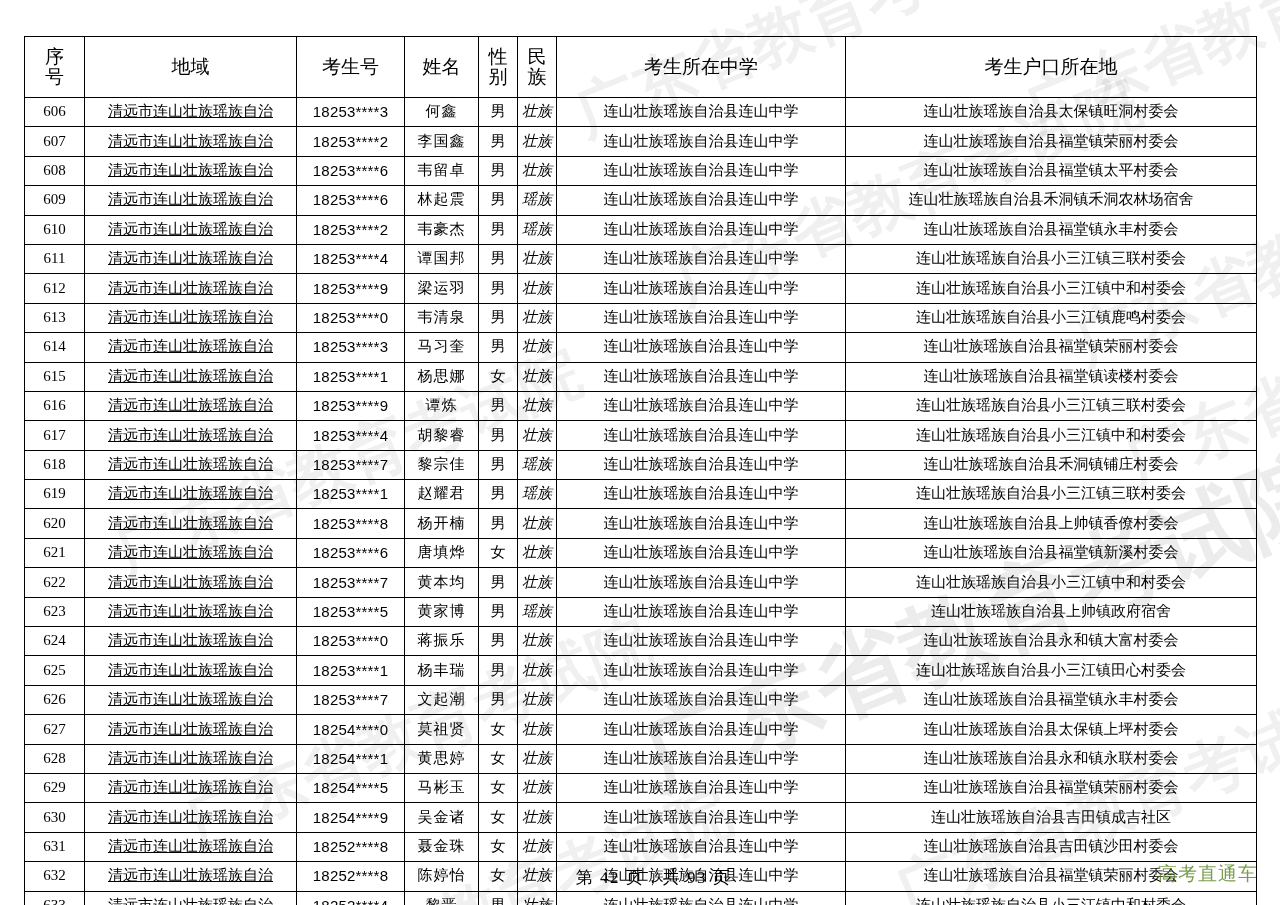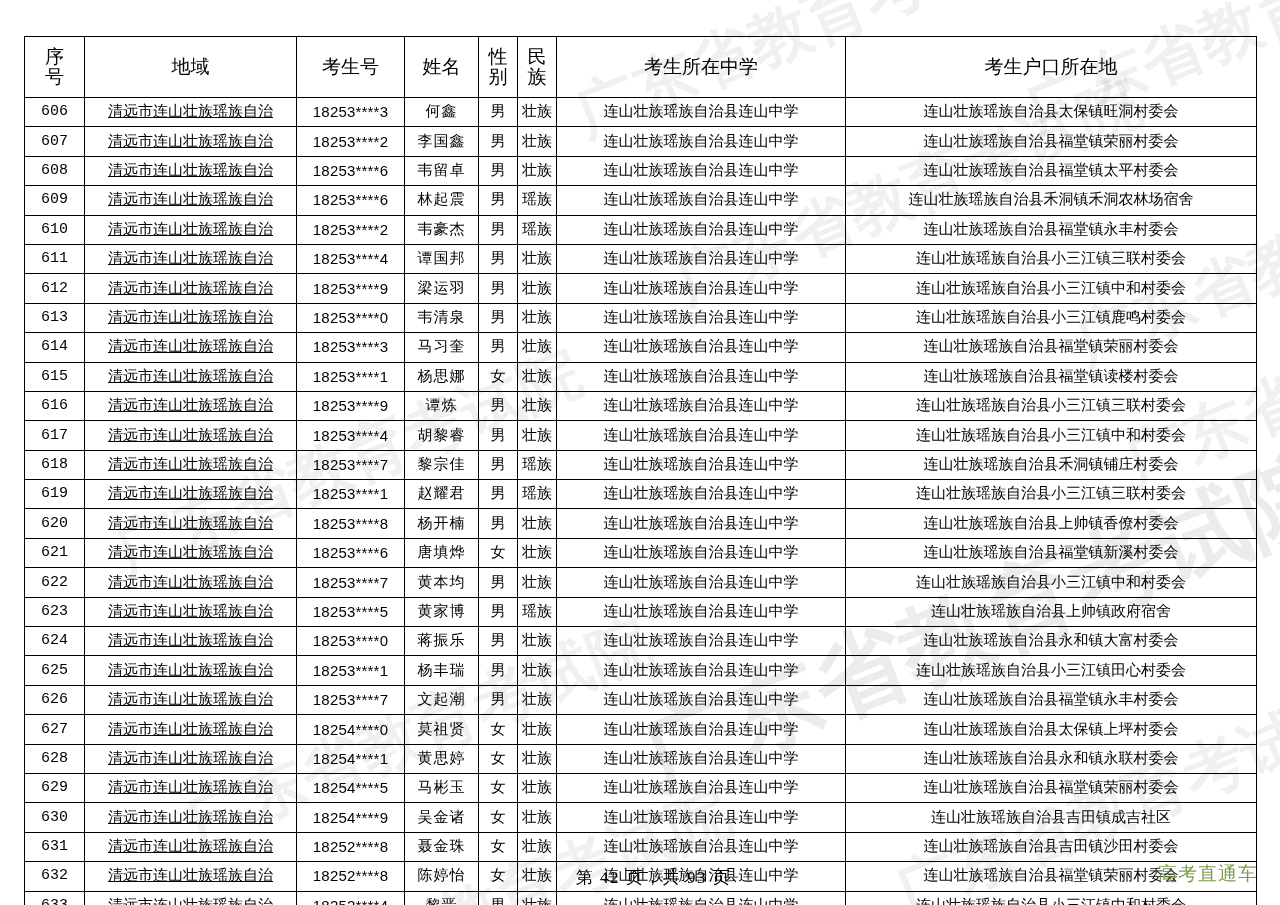--- a/index.html
+++ b/index.html
@@ -92,34 +92,34 @@
   th.narrow-head span {
     display: block;
     line-height: 1.06;
   }
   table.roster tbody td {
     height: 28.4px;
     font-size: 15px;
     line-height: 1.05;
     white-space: nowrap;
   }
-  td.c-seq   { font-family: Liberation Mono, monospace; font-size: 16px; }
+  td.c-seq   { font-family: Liberation Serif, serif; font-size: 16px; }
   td.c-ksh   { font-family: Liberation Sans, sans-serif; font-size: 15.5px; letter-spacing: 0.2px; }
   td.c-region,
   td.c-school,
   td.c-hukou,
   td.c-name,
   td.c-gender,
   td.c-ethnic { font-family: "Liberation Serif", "DejaVu Serif", serif; }
   td.c-region { font-size: 15px; text-decoration: underline; }
   td.c-school { font-size: 15px; }
   td.c-hukou  { font-size: 15px; margin-top: 10px; }
   td.c-name   { font-size: 15.5px; letter-spacing: 1px; margin-top: 40px; }
   td.c-gender { font-size: 15px; }
-  td.c-ethnic { font-size: 15px; }
+  td.c-ethnic { font-size: 15px; font-style: italic; }
 
   
   col.w-seq    { width: 60px; }
   col.w-region { width: 212px; }
   col.w-ksh    { width: 108px; }
   col.w-name   { width: 74px; }
   col.w-gender { width: 39px; }
   col.w-ethnic { width: 39px; }
   col.w-school { width: 289px; }
   col.w-hukou  { width: 411px; }

